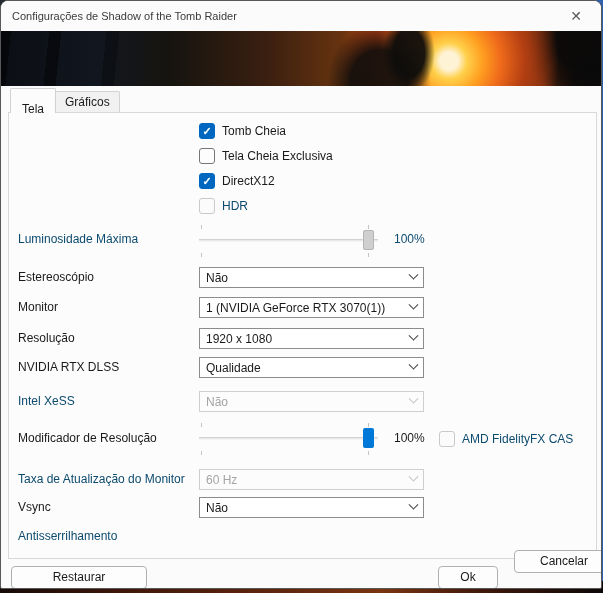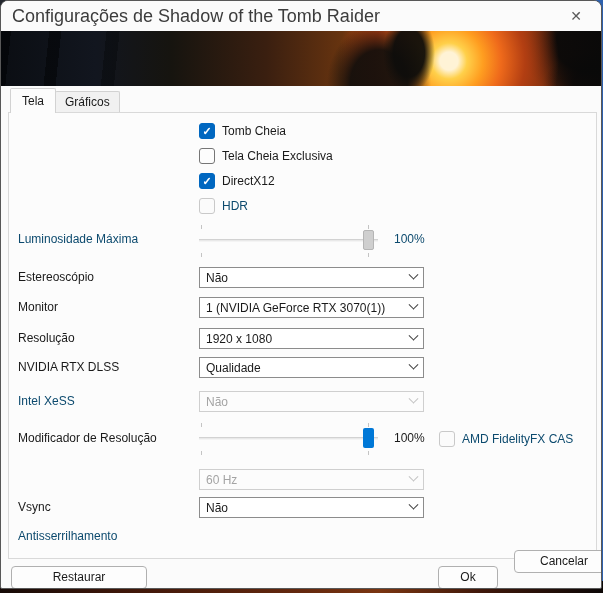--- a/index.html
+++ b/index.html
@@ -9,40 +9,40 @@
   .screen { position:relative; width:603px; height:593px; overflow:hidden;
     background:linear-gradient(90deg,#23272e 0 52%, #2e61ae 72%, #2e61ae 100%); }
   .behind-bottom { position:absolute; left:0; bottom:0; width:603px; height:12px; z-index:0;
     background:linear-gradient(90deg,#160a07 0,#3d1609 120px,#64280e 300px,#7a3511 380px,#40180a 480px,#0c0706 603px); }
 
   .dialog { position:absolute; left:0; top:0; width:602px; height:589px; z-index:1;
     background:#fbfbfb; border:1px solid #585858; border-radius:8px 8px 2px 2px; overflow:hidden; }
 
   
   .titlebar { position:absolute; left:0; top:0; width:100%; height:30px; background:#fbfbfb; }
-  .title { position:absolute; left:11px; top:0; line-height:30px; font-size:18px; color:#3c3c3c; white-space:nowrap; }
+  .title { position:absolute; left:11px; top:0; line-height:30px; font-size:11px; color:#3c3c3c; white-space:nowrap; }
   .close-btn { position:absolute; right:10px; top:5px; width:30px; height:21px; text-align:center;
     line-height:21px; font-size:14px; color:#5a5a5a; cursor:default; }
 
   
   .banner { position:absolute; left:0; top:30px; width:602px; height:55px;
     background-image:
       linear-gradient(96deg, rgba(4,6,9,.9) 0 10px, rgba(4,6,9,0) 10px 48px, rgba(5,7,10,.75) 48px 60px, rgba(5,7,10,0) 60px 105px, rgba(8,10,13,.55) 105px 118px, rgba(8,10,13,0) 118px),
       radial-gradient(ellipse 26px 40px at 408px 22px, rgba(14,13,11,.95) 0 60%, rgba(14,13,11,0) 100%),
       radial-gradient(ellipse 52px 60px at 378px 52px, rgba(16,14,12,.92) 0 55%, rgba(16,14,12,0) 100%),
       radial-gradient(circle 110px at 448px 30px, #fff3d6 0 9px, #ffd04a 18px, #ff9e20 34px, #ef6a1b 52px, #b23e12 76px, rgba(125,38,10,0) 110px),
       radial-gradient(ellipse 75px 55px at 592px 14px, rgba(9,9,9,.95) 0 50%, rgba(9,9,9,0) 100%),
       radial-gradient(ellipse 60px 30px at 603px 50px, rgba(9,9,9,.85) 0 50%, rgba(9,9,9,0) 100%),
       linear-gradient(90deg, #0b0e13 0, #12161f 95px, #16140f 170px, #3a1f10 265px, #7e3e0f 380px, #9c4b12 465px, #6e2c0e 540px, #1d0e09 602px);
     background-size:200px 100%, auto, auto, auto, auto, auto, auto;
     background-repeat:no-repeat; }
 
   
   .tab { position:absolute; font-size:12px; z-index:3; }
-  .tab-active { left:9px; top:87px; height:25px; line-height:24px; padding:0 11px;
+  .tab-active { left:9px; top:87px; height:25px; line-height:24px; padding:8px 11px;
     background:#fcfcfc; border:1px solid #d2d2d2; border-bottom:none; border-radius:2px 2px 0 0; }
   .tab-inactive { left:54px; top:90px; height:22px; line-height:21px; padding:0 9px; z-index:1;
     background:#f1f1f1; border:1px solid #d2d2d2; border-bottom:none; border-radius:2px 2px 0 0; }
   .panel { position:absolute; left:7px; top:111px; width:589px; height:447px;
     background:#fcfcfc; border:1px solid #d9d9d9; z-index:2; }
 
   .content { position:absolute; left:0; top:0; width:100%; height:100%; z-index:4; }
 
   .lbl { position:absolute; left:17px; white-space:nowrap; }
   .dis-text { color:#0c4a6e; }
@@ -172,20 +172,21 @@
         <span class="tick" style="left:2px;top:30px"></span>
         <span class="tick" style="left:169px;top:30px"></span>
       </div>
       <span class="slider-val" style="left:393px;top:430px">100%</span>
 
       <label class="cb-row" style="left:438px;top:429px">
         <span class="cb dis"></span>
         <span class="cb-lbl dis-text">AMD FidelityFX CAS</span>
       </label>
 
+      <span class="lbl dis-text" style="top:471px">Taxa de Atualização do Monitor</span>
       <div class="combo dis" style="top:468px">
         <span class="val">60 Hz</span>
         <span class="chev"></span>
       </div>
 
       <span class="lbl" style="top:499px">Vsync</span>
       <div class="combo" style="top:496px">
         <span class="val">Não</span>
         <span class="chev"></span>
       </div>

